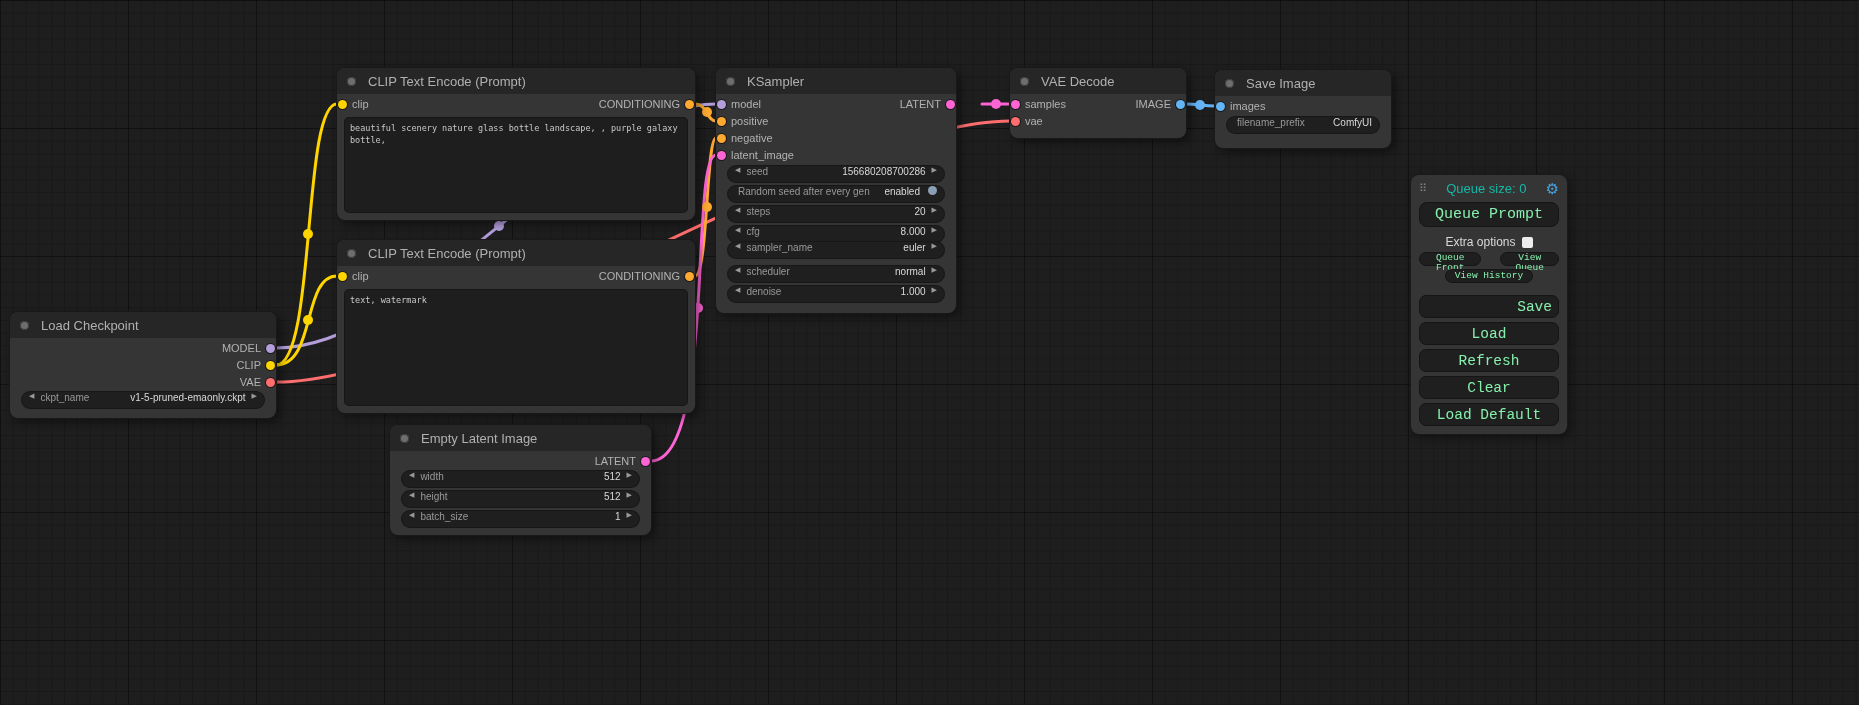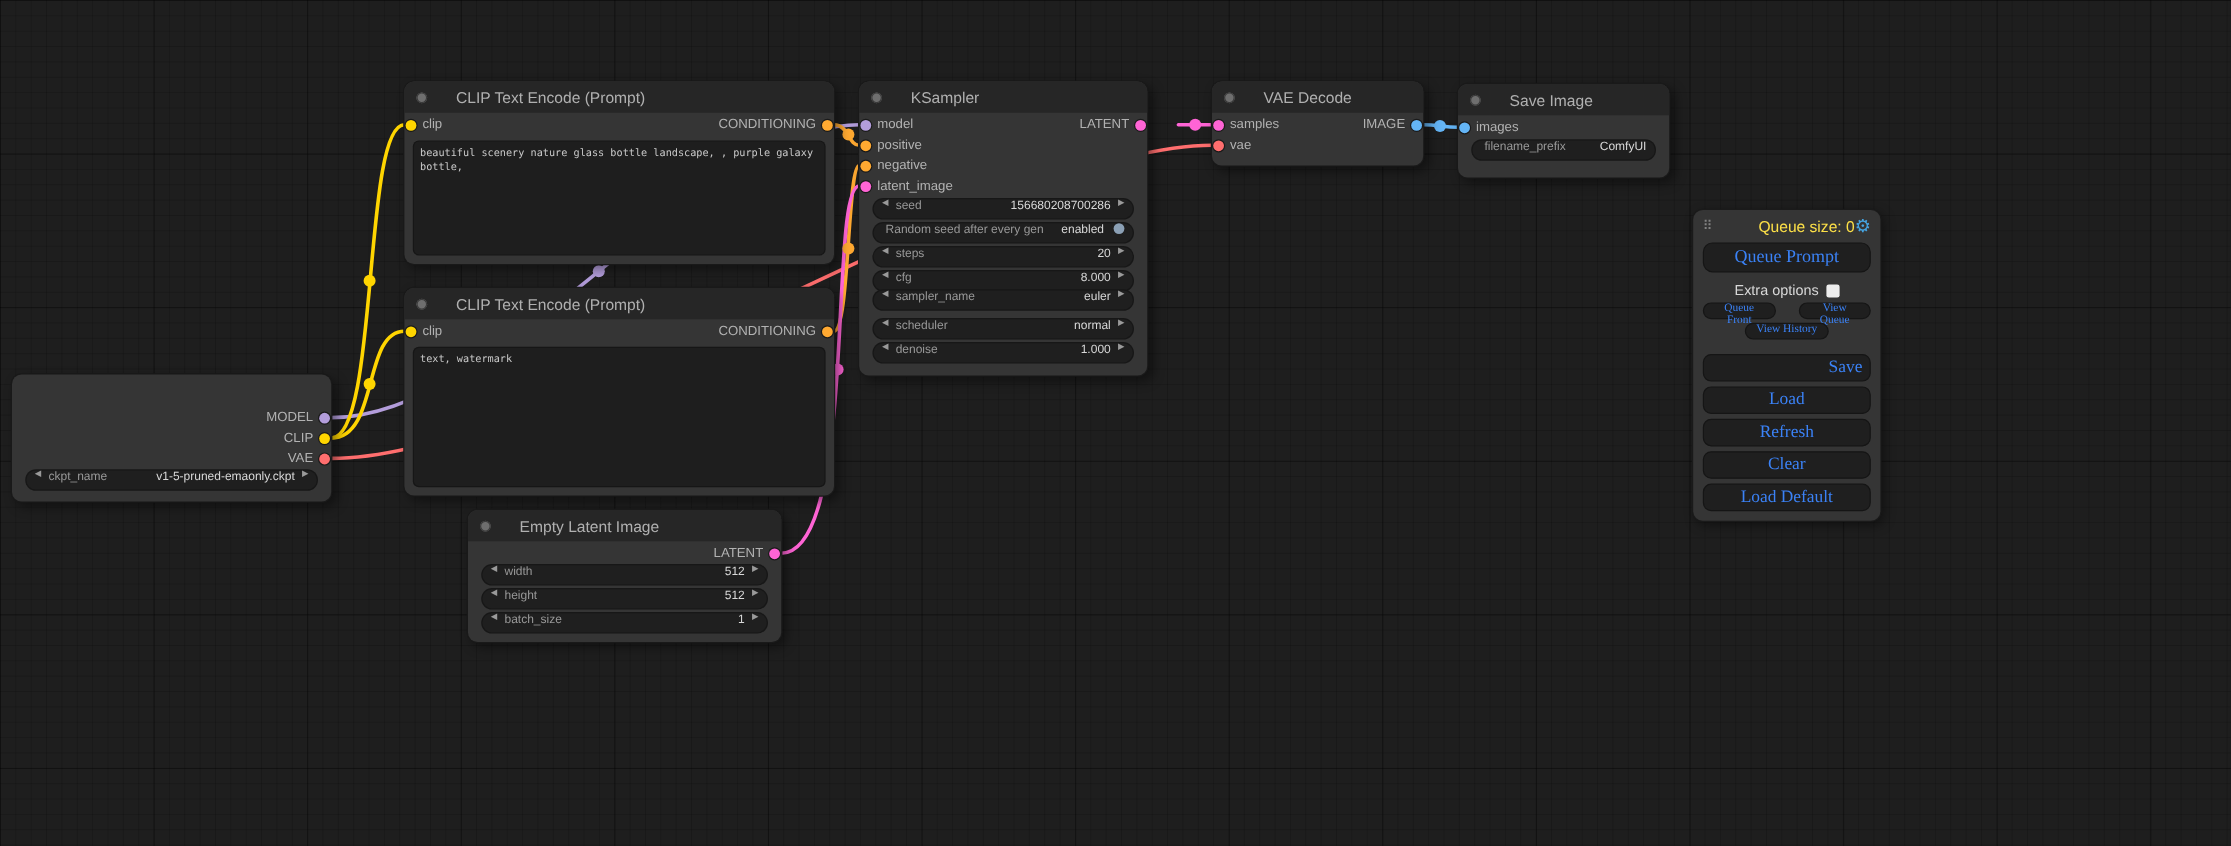--- a/index.html
+++ b/index.html
@@ -17,21 +17,21 @@
   .wires{position:absolute;left:0;top:0;z-index:0;pointer-events:none;}
   .wire{fill:none;stroke-width:3;stroke-linecap:round;}
 
   .node{
     position:absolute;z-index:1;background:#353535;border-radius:8px;
     box-shadow:0 0 0 1px #191919, 4px 4px 10px rgba(0,0,0,0.45);
     color:#b2b2b2;
   }
   .node-title{
     height:26px;background:#262626;border-radius:8px 8px 0 0;
-    display:flex;align-items:center;gap:24px;padding:0 10px;
+    display:flex;align-items:center;gap:12px;padding:0 10px;
   }
   .collapse-dot{width:9px;height:9px;border-radius:50%;background:#6e6e6e;box-shadow:inset 0 0 0 1px #3a3a3a;flex:0 0 auto;}
   .title-text{font-size:13px;color:#b0b0b0;white-space:nowrap;}
 
   .slot-row{position:absolute;left:0;right:0;height:16px;display:flex;align-items:center;}
   .slot-label{font-size:11px;color:#b2b2b2;white-space:nowrap;}
   .slot-label.in{margin-left:15px;}
   .slot-label.out{margin-left:auto;margin-right:15px;}
   .slot-dot{position:absolute;top:3.5px;width:9px;height:9px;border-radius:50%;box-shadow:0 0 0 1px rgba(0,0,0,0.5);}
   .slot-dot.in{left:1px;}
@@ -54,25 +54,25 @@
     padding:4px 5px;box-shadow:0 0 0 1px #161616;box-sizing:border-box;
   }
 
   .queue-panel{
     position:absolute;z-index:3;background:#353535;border-radius:8px;
     box-shadow:0 0 0 1px #1a1a1a, 3px 3px 10px rgba(0,0,0,0.45);
     padding:4px 8px 8px;display:flex;flex-direction:column;box-sizing:border-box;
   }
   .qp-header{display:flex;align-items:center;height:18px;}
   .qp-drag{color:#828282;font-size:11px;cursor:grab;}
-  .qp-title{flex:1;text-align:right;color:#fde047;font-size:13px;}
+  .qp-title{flex:1;text-align:center;color:#14b8a6;font-size:13px;}
   .qp-gear{color:#45a3e0;font-size:15px;cursor:pointer;line-height:1;}
   .qp-btn{
-    background:#1f1f1f;border:1px solid #151515;border-radius:7px;color:#3b82f6;
-    font-family:Liberation Serif, serif;cursor:pointer;display:block;width:100%;
+    background:#1f1f1f;border:1px solid #151515;border-radius:7px;color:#86efac;
+    font-family:Liberation Mono, monospace;cursor:pointer;display:block;width:100%;
   }
   .qp-big{height:25px;font-size:15px;margin-top:5px;border-radius:8px;}
   .qp-extra{display:flex;align-items:center;justify-content:center;gap:6px;margin-top:8px;height:14px;}
   .qp-extra-label{color:#d8d8d8;font-size:12px;}
   .qp-checkbox{width:11px;height:11px;background:#ededed;border-radius:2px;cursor:pointer;}
   .qp-row{display:flex;justify-content:center;gap:19px;margin-top:3px;}
   .qp-small{height:14px;font-size:9.5px;padding:0 9px;line-height:1;width:auto;}
   .qp-med{height:23px;font-size:14.5px;margin-top:4px;}
   .qp-gap{margin-top:12px;text-align:right;}
 </style>
@@ -94,20 +94,24 @@
   <circle cx="308" cy="320" r="5" fill="#FFD500"></circle>
   <circle cx="644" cy="251" r="5" fill="#FF6E6E"></circle>
   <circle cx="707" cy="112" r="5" fill="#FFA931"></circle>
   <circle cx="707" cy="207" r="5" fill="#FFA931"></circle>
   <circle cx="698" cy="308" r="5" fill="#FF64D5"></circle>
   <circle cx="996" cy="104" r="5" fill="#FF64D5"></circle>
   <circle cx="1200" cy="105" r="5" fill="#64B5F6"></circle>
 </svg>
 
 <div class="node" style="left:10px;top:312px;width:266px;height:106px">
+  <div class="node-title">
+    <span class="collapse-dot"></span>
+    <span class="title-text">Load Checkpoint</span>
+  </div>
   <div class="slot-row" style="top:28px">
     <span class="slot-label out">MODEL</span>
     <span class="slot-dot out" style="background: rgb(179, 157, 219);"></span>
   </div>
   <div class="slot-row" style="top:45px">
     <span class="slot-label out">CLIP</span>
     <span class="slot-dot out" style="background: rgb(255, 213, 0);"></span>
   </div>
   <div class="slot-row" style="top:62px">
     <span class="slot-label out">VAE</span>

